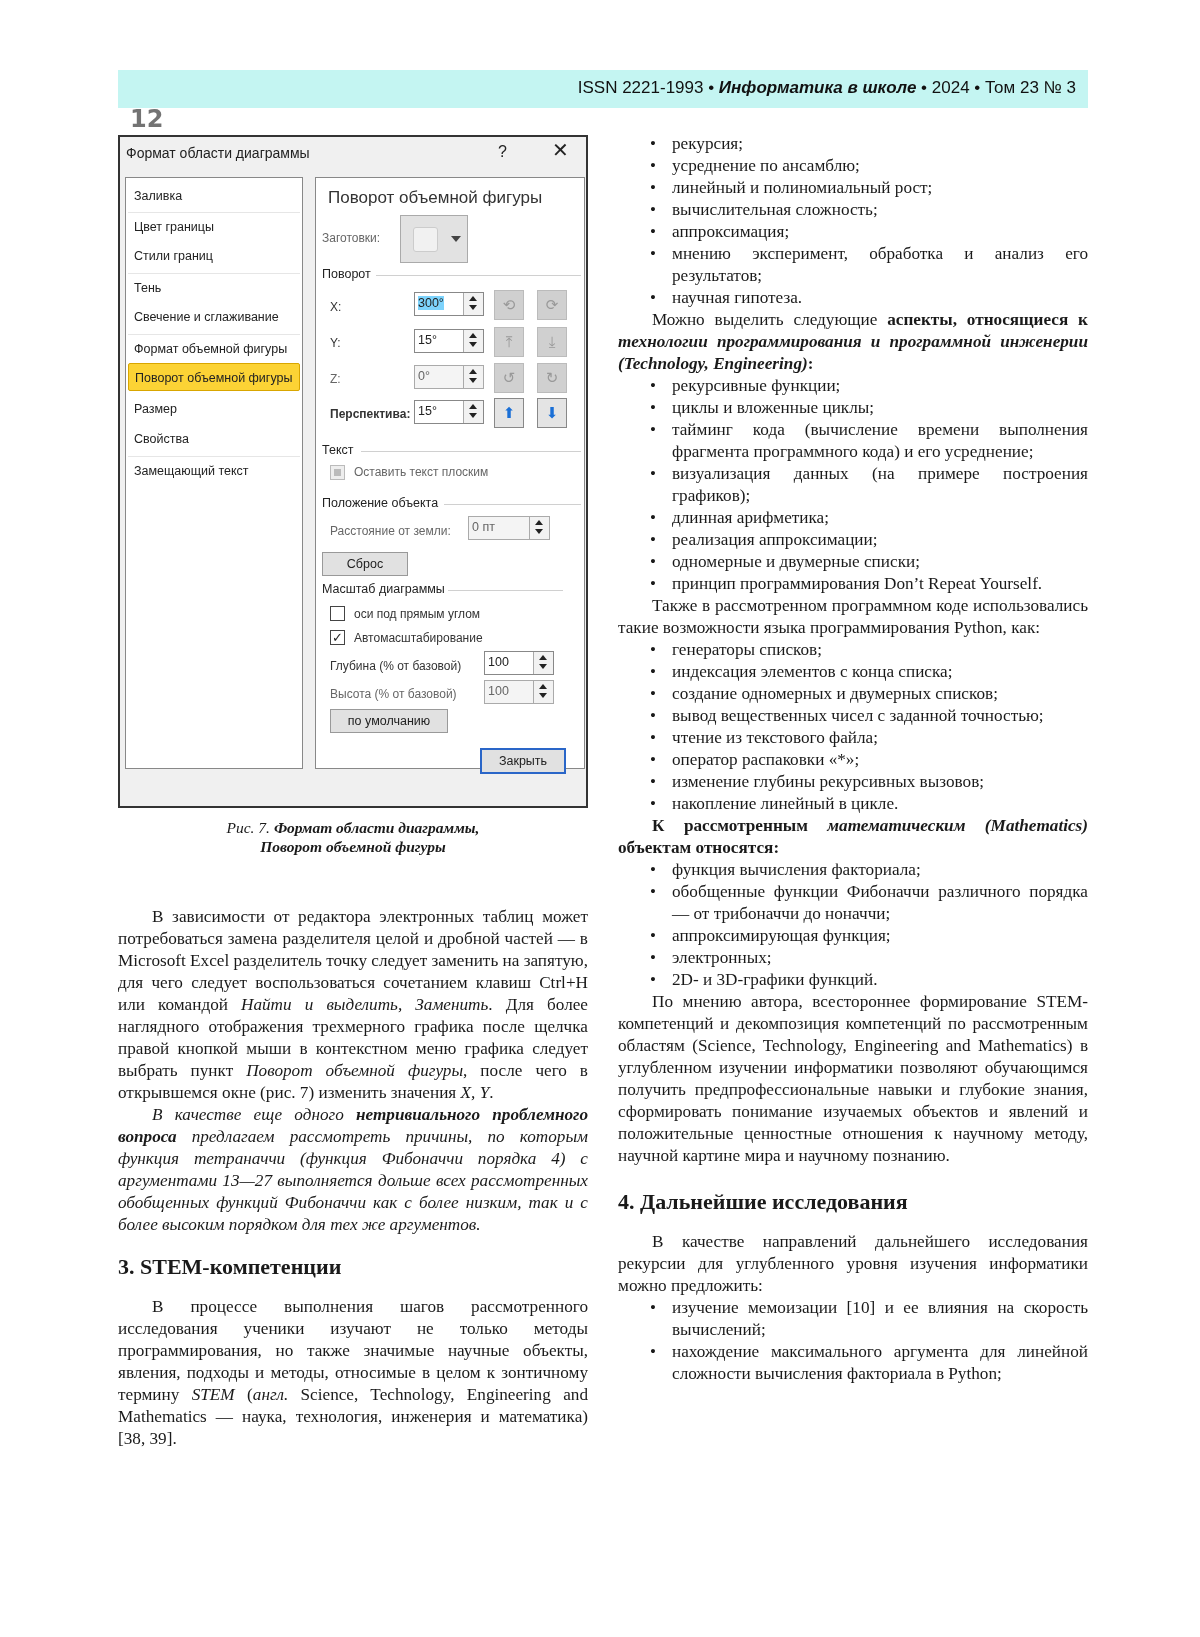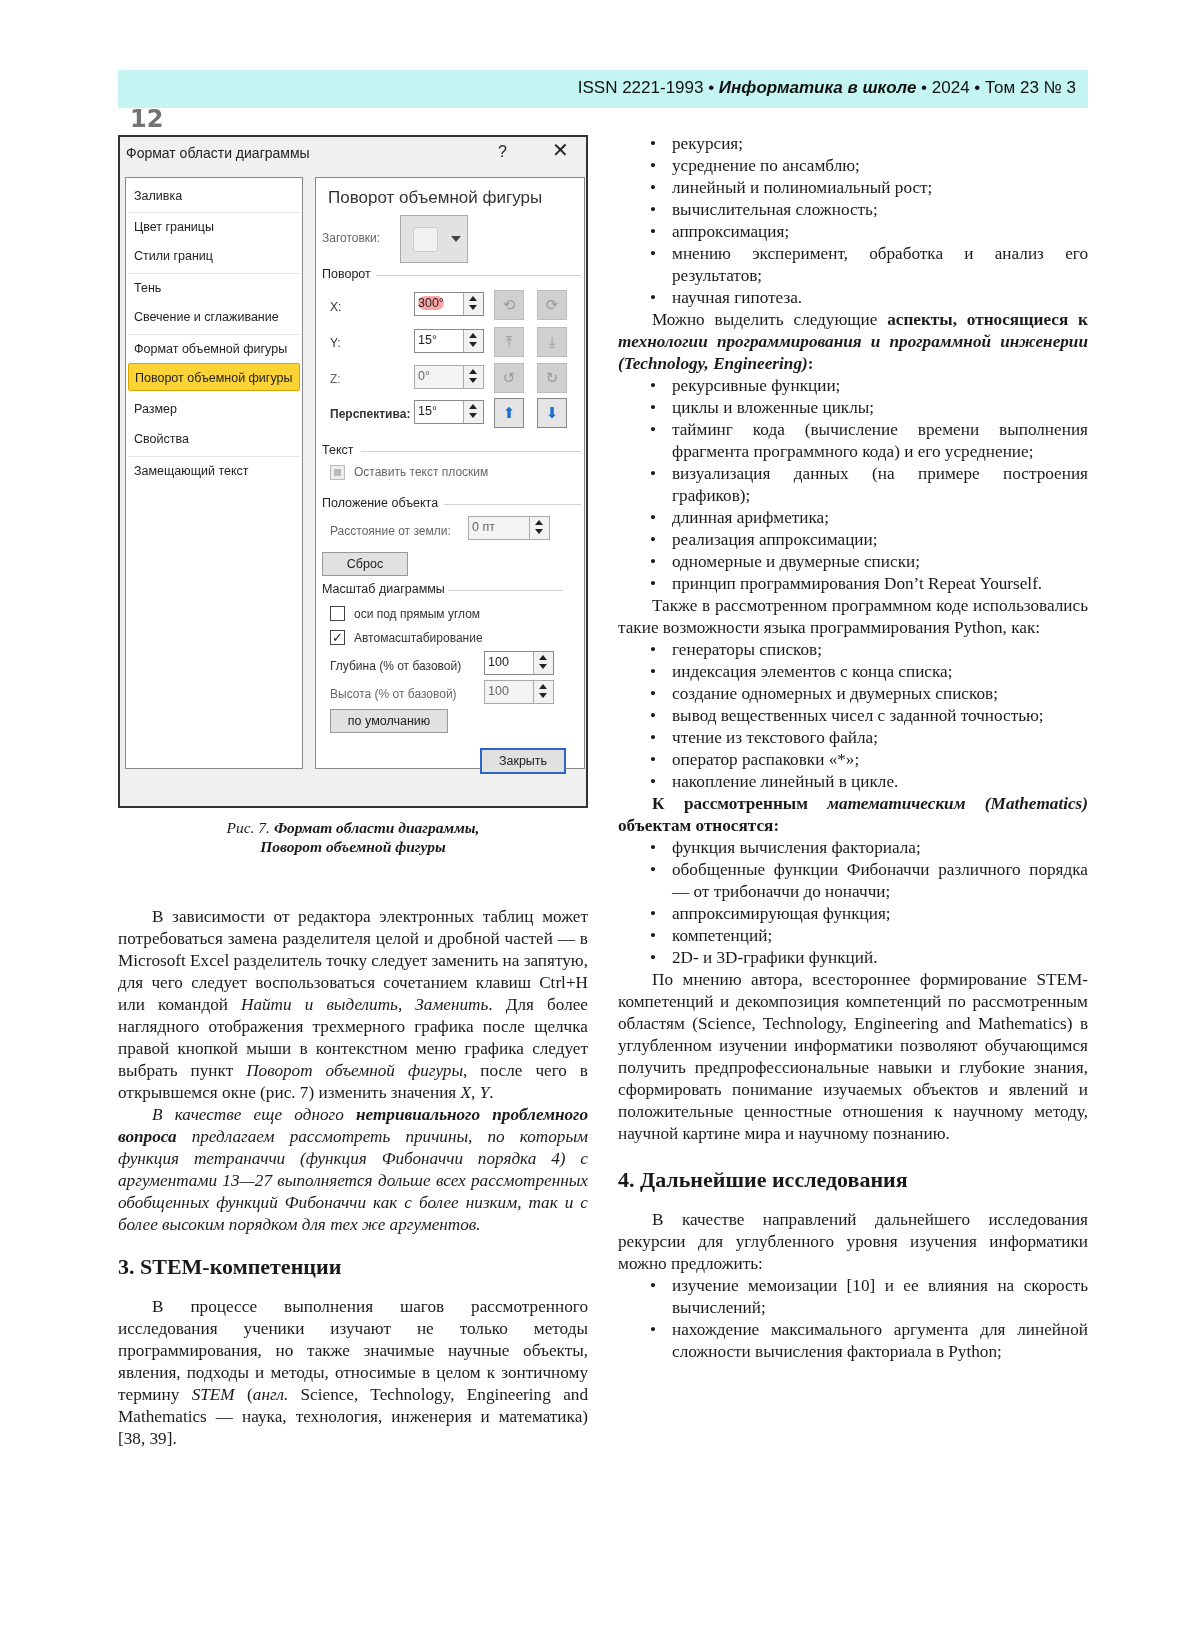--- a/index.html
+++ b/index.html
@@ -24,21 +24,21 @@
   .r-title { position: absolute; left: 12px; top: 10px; font-size: 17px; color: #333; }
   .r-label { position: absolute; font-size: 12px; color: #333; }
   .r-label.dim { color: #666; }
   .sect { position: absolute; left: 6px; font-size: 12.5px; color: #222; }
   .sect-line { position: absolute; height: 1px; background: #d0d0d0; }
   .preset { position: absolute; left: 84px; top: 37px; width: 68px; height: 48px; background: #e2e2e2; border: 1px solid #aaa; }
   .preset-swatch { position: absolute; left: 12px; top: 11px; width: 25px; height: 25px; background: #f1f1f1; border: 1px solid #ccc; border-radius: 3px; }
   .preset-arrow { position: absolute; left: 50px; top: 20px; width: 0; height: 0; border-left: 5px solid transparent; border-right: 5px solid transparent; border-top: 6px solid #444; }
   .spin { position: absolute; width: 70px; height: 24px; border: 1px solid #888; background: #fff; font-size: 12.5px; padding: 3px 0 0 3px; }
   .spin.dim { background: #f4f4f4; color: #666; border-color: #aaa; }
-  .spin .val.sel { background: #fca5a5; border-radius: 7px; }
+  .spin .val.sel { background: #7dd3fc; }
   .spin-btn { position: absolute; right: 0; top: 0; width: 20px; height: 22px; border-left: 1px solid #aaa; background: #f2f2f2; }
   .spin-btn .up { position: absolute; left: 5px; top: 3px; width: 0; height: 0; border-left: 4px solid transparent; border-right: 4px solid transparent; border-bottom: 5px solid #222; }
   .spin-btn .dn { position: absolute; left: 5px; top: 12px; width: 0; height: 0; border-left: 4px solid transparent; border-right: 4px solid transparent; border-top: 5px solid #222; }
   .rot-btn { position: absolute; width: 30px; height: 30px; background: #d0d0d0; border: 1px solid #bbb; font-size: 15px; text-align: center; line-height: 28px; color: #999; }
   .rot-btn.blue { background: #e4e4e4; border-color: #888; color: #1a6fd6; }
   .cbx { position: absolute; width: 15px; height: 15px; border: 1px solid #444; background: #fff; font-size: 13px; line-height: 13px; text-align: center; }
   .cbx.disabled { border-color: #bbb; background: #eee; }
   .cbx.disabled::after { content: ""; position: absolute; left: 3px; top: 3px; width: 7px; height: 7px; background: #bbb; }
   .dbtn { position: absolute; height: 24px; background: #e1e1e1; border: 1px solid #999; font-size: 12.5px; text-align: center; line-height: 22px; color: #222; }
   .close-btn { position: absolute; left: 360px; top: 611px; width: 86px; height: 26px; background: #e1e1e1; border: 2px solid #2a66c8; font-size: 12.5px; text-align: center; line-height: 22px; }
@@ -220,28 +220,29 @@
     <li>принцип программирования Don’t Repeat Yourself.</li>
   </ul>
   <p>Также в рассмотренном программном коде использовались такие возможности языка программирования Python, как:</p>
   <ul>
     <li>генераторы списков;</li>
     <li>индексация элементов с конца списка;</li>
     <li>создание одномерных и двумерных списков;</li>
     <li>вывод вещественных чисел с заданной точностью;</li>
     <li>чтение из текстового файла;</li>
     <li>оператор распаковки «*»;</li>
+    <li>изменение глубины рекурсивных вызовов;</li>
     <li>накопление линейный в цикле.</li>
   </ul>
   <p><b>К рассмотренным </b><b><i>математическим (Mathematics)</i></b><b> объектам относятся:</b></p>
   <ul>
     <li>функция вычисления факториала;</li>
     <li>обобщенные функции Фибоначчи различного порядка — от трибоначчи до ноначчи;</li>
     <li>аппроксимирующая функция;</li>
-    <li>компетенций;</li>
+    <li>электронных;</li>
     <li>2D- и 3D-графики функций.</li>
   </ul>
   <p>По мнению автора, всестороннее формирование STEM-компетенций и декомпозиция компетенций по рассмотренным областям (Science, Technology, Engineering and Mathematics) в углубленном изучении информатики позволяют обучающимся получить предпрофессиональные навыки и глубокие знания, сформировать понимание изучаемых объектов и явлений и положительные ценностные отношения к научному методу, научной картине мира и научному познанию.</p>
   <h2 style="margin-top:22px;margin-bottom:16px">4. Дальнейшие исследования</h2>
   <p>В качестве направлений дальнейшего исследования рекурсии для углубленного уровня изучения информатики можно предложить:</p>
   <ul>
     <li>изучение мемоизации [10] и ее влияния на скорость вычислений;</li>
     <li>нахождение максимального аргумента для линейной сложности вычисления факториала в Python;</li>
   </ul>
 </div>

